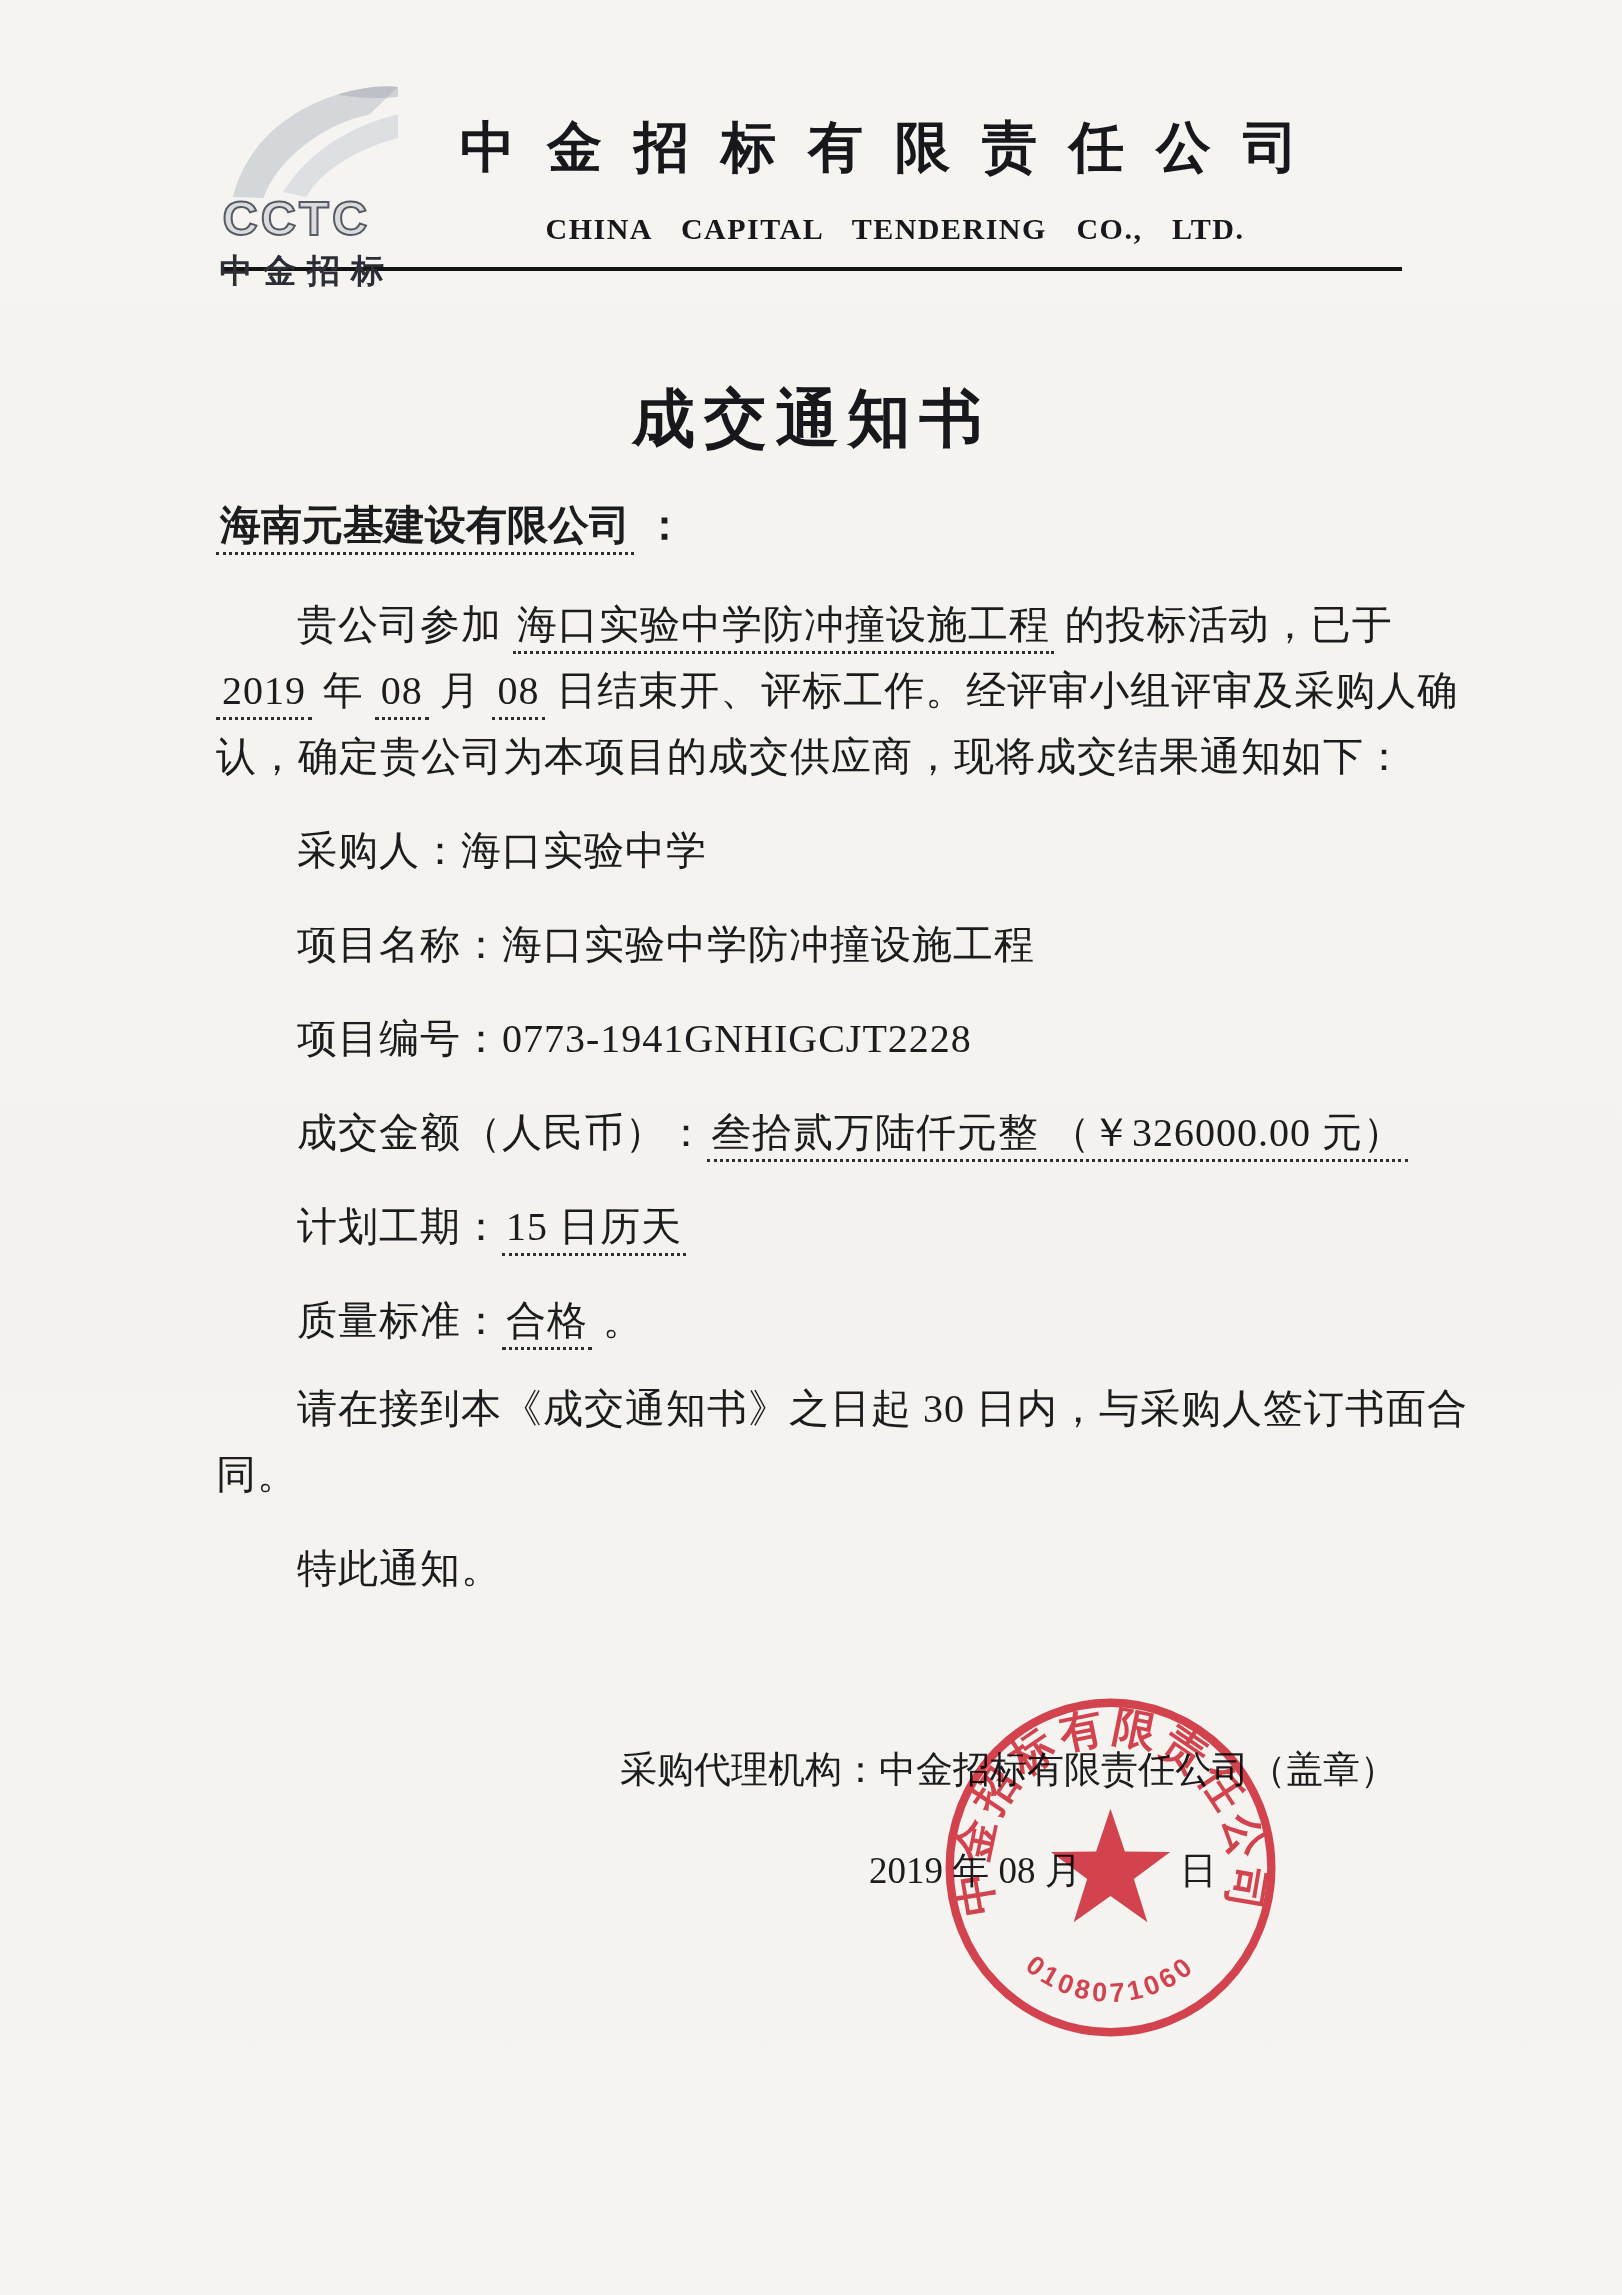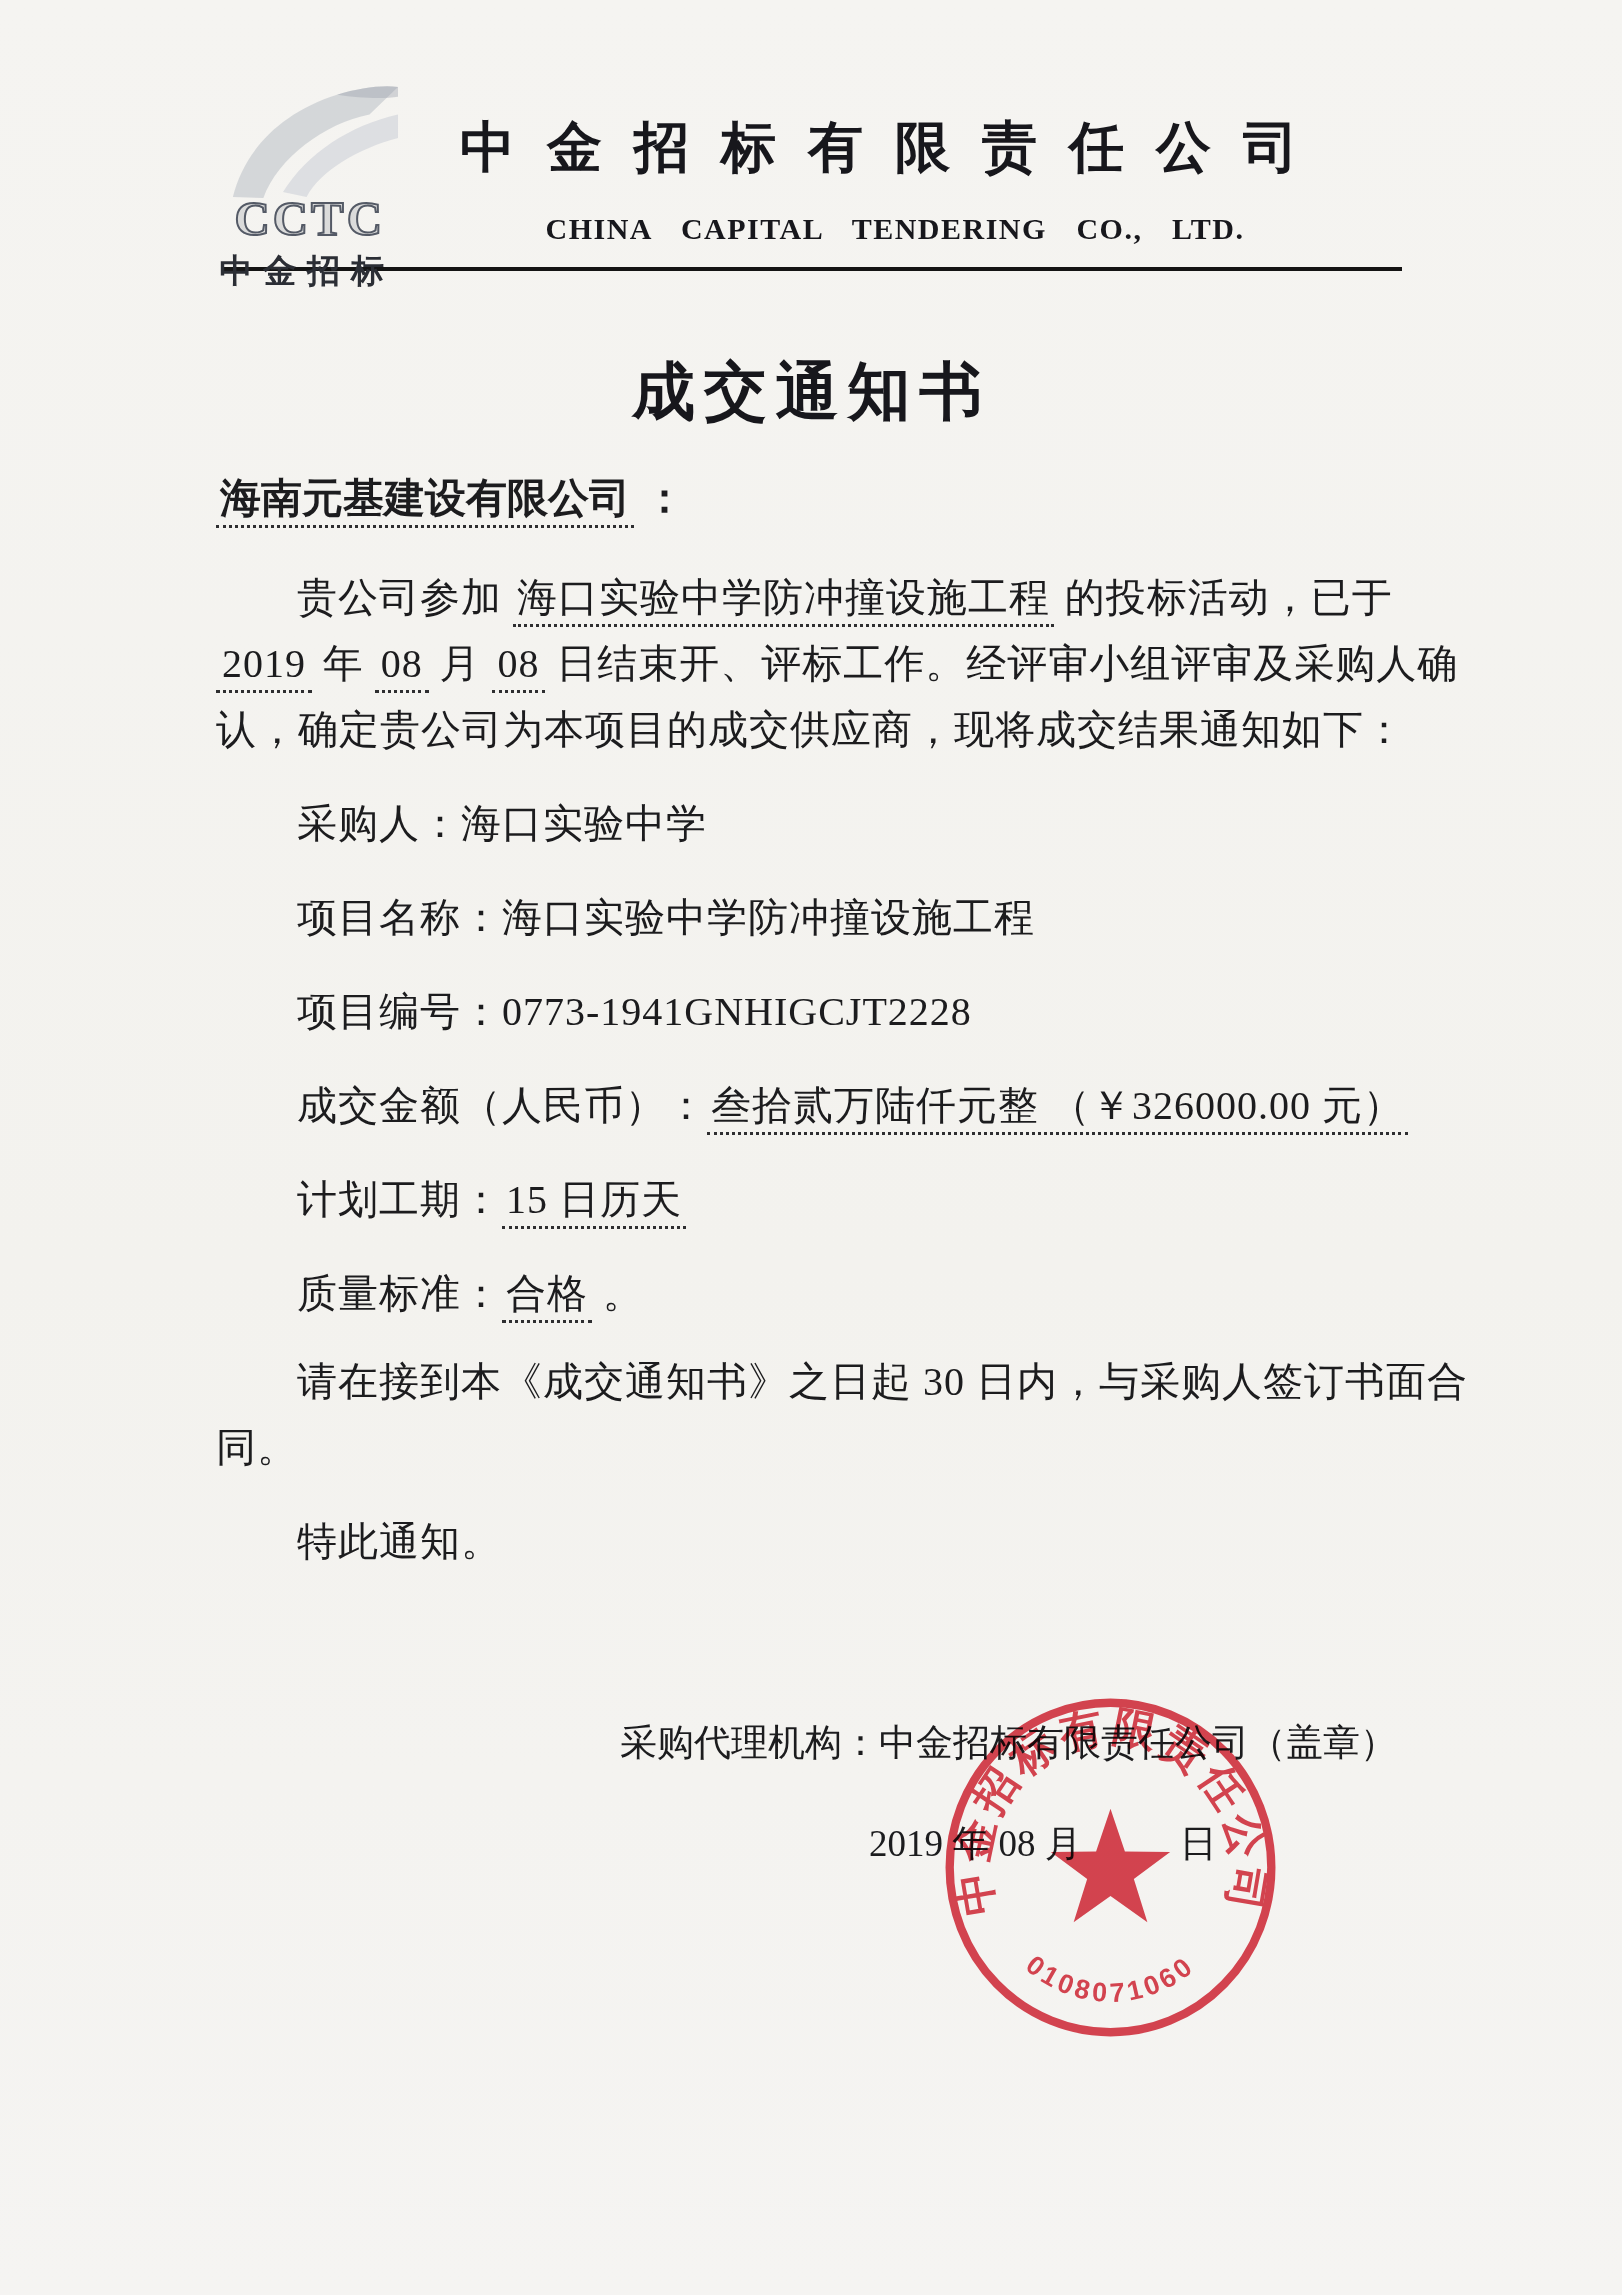--- a/index.html
+++ b/index.html
@@ -27,36 +27,36 @@
   .company-en {
     margin-top: 36px; font-size: 30px; font-weight: 700;
     letter-spacing: 1.5px; word-spacing: 20.6px; line-height: 35px;
     white-space: nowrap; color: #17171c;
   }
   .rule { margin: 20.6px 4.9px 0 7.4px; height: 4.9px; background: #141414; }
 
   .logo { position: absolute; left: 2.5px; top: 55px; width: 211px; height: 216px; text-align: left; }
   .swoosh { position: absolute; left: 5.9px; top: 28.5px; width: 175px; height: 114px; }
   .cctc {
-    position: absolute; left: 16px; top: 139px;
-    font-family: Liberation Serif, serif;
+    position: absolute; left: 4px; top: 139px;
+    font-family: Liberation Sans, sans-serif;
     font-size: 49px; font-weight: 700; letter-spacing: 2.9px; line-height: 49px;
     color: rgba(85, 92, 106, 0.16);
     -webkit-text-stroke: 2px #545a66;
     white-space: nowrap;
   }
   .logo-cn {
     position: absolute; left: 1px; top: 200px;
     font-size: 33px; font-weight: 700; letter-spacing: 10.8px; line-height: 33px;
     color: #2b2e35; white-space: nowrap; text-align: center;
   }
 
   
   .doc-title {
-    margin: 83px 0 0 0; text-align: center;
+    margin: 110px 0 0 0; text-align: center;
     font-family: "Liberation Sans", "DejaVu Sans", sans-serif;
     font-size: 63px; font-weight: 900; letter-spacing: 8.8px; line-height: 74px;
     color: #17171c;
   }
 
   
   .addressee { margin-top: 45px; font-size: 41px; font-weight: 600; line-height: 51px; white-space: nowrap; }
 
   .line { font-size: 40px; line-height: 66px; letter-spacing: 1px; white-space: nowrap; }
   .indent { text-indent: 81px; }

